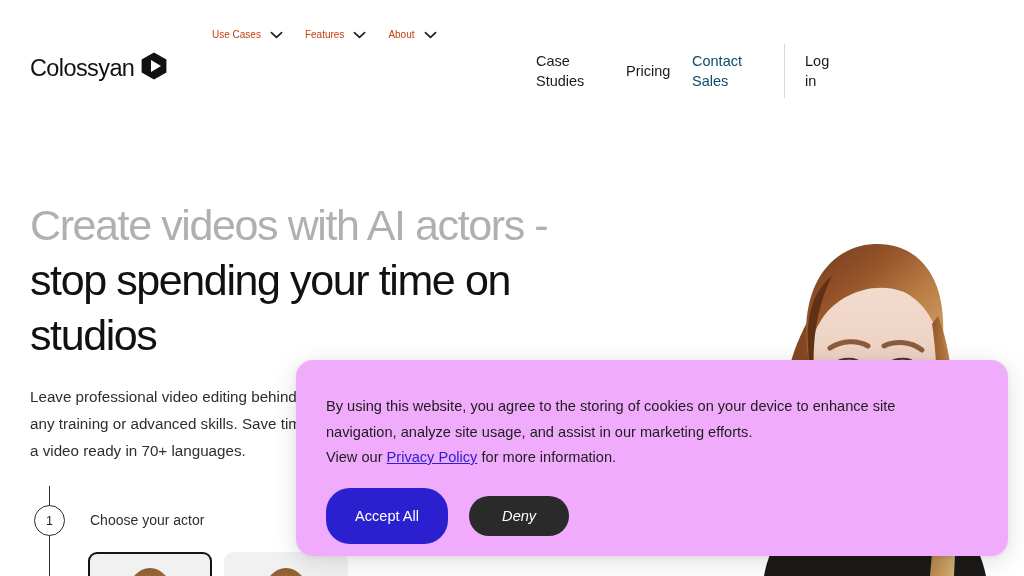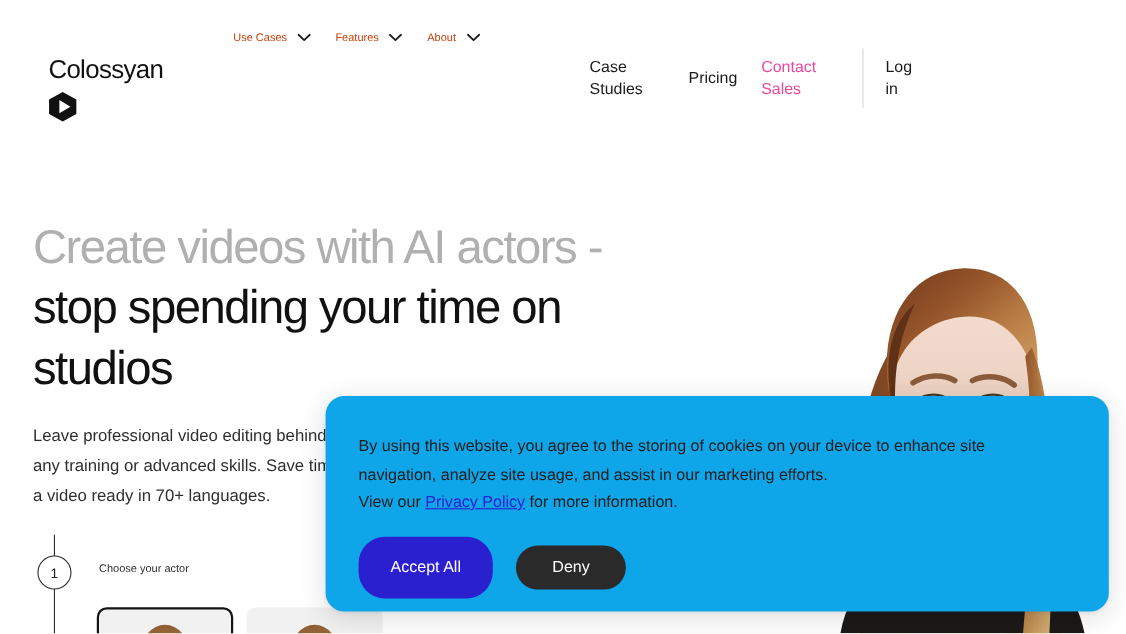--- a/index.html
+++ b/index.html
@@ -12,24 +12,23 @@
     -webkit-font-smoothing: antialiased;
   }
   .page { position: relative; width: 1024px; height: 576px; overflow: hidden; background:#fff; }
 
   
   .header {
     position: absolute; top: 0; left: 0; width: 1024px; height: 136px;
     background: #ffffff; z-index: 40;
   }
   .logo {
-    position: absolute; left: 44px; top: 52px;
-    display: flex; align-items: flex-start; gap: 7px;
+    position: absolute; left: 30px; top: 52px;
+    display: flex; align-items: flex-end; gap: 7px;
     cursor: pointer;
-    flex-direction: column;
   }
   .logo-text {
     font-size: 23.5px; letter-spacing: -0.6px; color: #111111;
     font-weight: 400; line-height: 1;
   }
   .logo-mark { width: 26px; height: 28px; display:block; }
 
   .nav-main {
     position: absolute; left: 212px; top: 20px;
     width: 300px;
@@ -45,21 +44,21 @@
 
   .nav-right {
     position: absolute; left: 536px; top: 44px;
     display: flex; align-items: center;
   }
   .nav-link-col {
     font-size: 14.5px; line-height: 20px; color: #1b1b1b;
     cursor: pointer; width: 66px;
   }
   .nav-link-pricing { width: 66px; text-align: left; margin-left: 24px; }
-  .nav-link-contact { color: #ec4899; width: 70px; }
+  .nav-link-contact { color: #0c4a6e; width: 70px; }
   .btn-getstarted {
     margin-left: 36px;
     background: #2b20cf; color: #fff; border: none;
     border-radius: 26px; height: 48px; padding: 0 25px;
     font-size: 14.8px; font-family: inherit; cursor: pointer;
     white-space: nowrap;
   }
   .divider-v {
     width: 1px; height: 54px; background: #d8d8d8;
     margin-left: 22px; margin-right: 20px;
@@ -89,21 +88,21 @@
   }
   .step-circle {
     position: absolute; left: 34px; top: 505px;
     width: 31px; height: 31px; border-radius: 50%;
     background: #ffffff; border: 1px solid #2b2b2b;
     display: flex; align-items: center; justify-content: center;
     font-size: 12.5px; color: #222; z-index: 7;
   }
   .step-label {
     position: absolute; left: 90px; top: 512px;
-    font-size: 10px; color: #2e2e2e; z-index: 6;
+    font-size: 14px; color: #2e2e2e; z-index: 6;
   }
   .actor-card {
     position: absolute; top: 552px;
     width: 124px; height: 84px; border-radius: 9px;
     background: #f1f1f1; overflow: hidden; z-index: 6; cursor: pointer;
   }
   .actor-card.selected { left: 88px; border: 2px solid #141414; }
   .actor-card.plain    { left: 224px; border: 2px solid transparent; }
   .thumb-head {
     position: absolute; left: 50%; top: 14px; transform: translateX(-50%);
@@ -115,21 +114,21 @@
   .photo {
     position: absolute; right: 0px; top: 176px;
     width: 300px; height: 400px; z-index: 3; overflow: hidden;
   }
   .photo svg { display:block; width: 300px; height: 400px; }
 
   
   .cookie {
     position: absolute; left: 296px; top: 360px;
     width: 712px; height: 196px;
-    background: #0ea5e9; border-radius: 17px;
+    background: #f0abfc; border-radius: 17px;
     box-shadow: 0 5px 26px rgba(0,0,0,0.13), 0 1px 4px rgba(0,0,0,0.06);
     z-index: 60;
   }
   .cookie-text {
     position: absolute; left: 30px; top: 34px; width: 640px;
     font-size: 14.6px; line-height: 25.5px; color: #1d1d1d;
   }
   .cookie-text .line2 { display:block; }
   .privacy-link {
     color: #2b20cf; text-decoration: underline; cursor: pointer;
@@ -139,21 +138,21 @@
     display: flex; align-items: center; gap: 21px;
   }
   .btn-accept {
     background: #2b20cf; color: #fff; border: none; border-radius: 24px;
     height: 56px; padding: 0 29px; font-size: 14.6px;
     font-family: inherit; cursor: pointer;
   }
   .btn-deny {
     background: #2a2a2a; color: #fff; border: none; border-radius: 24px;
     height: 40px; padding: 0 33px; font-size: 14.6px;
-    font-family: inherit; cursor: pointer;
+    font-family: inherit; cursor: pointer; font-style: italic;
   }
 </style>
 </head>
 <body>
 
 <div class="page">
 
   <div class="header">
 
     <div class="logo">

